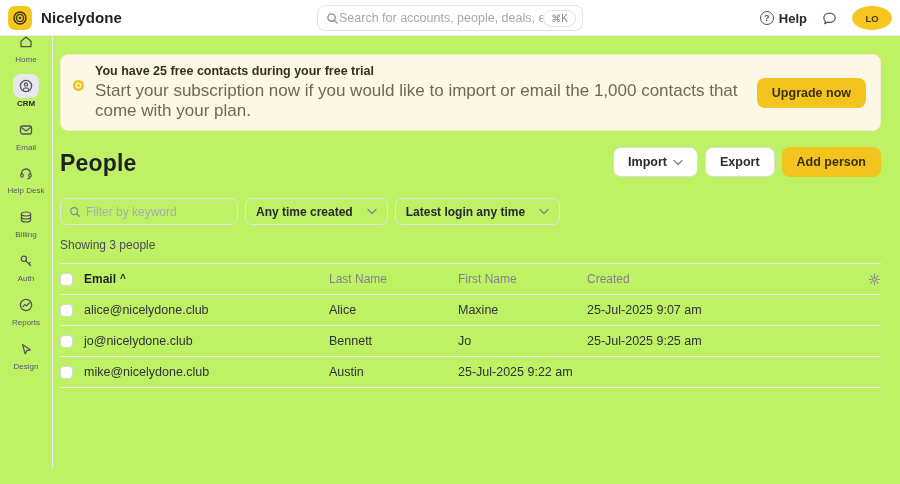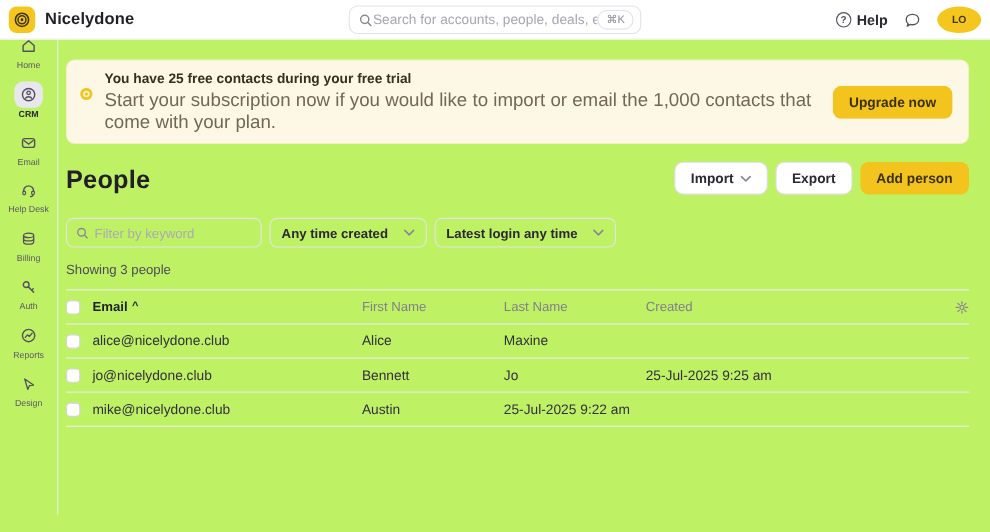--- a/index.html
+++ b/index.html
@@ -264,36 +264,37 @@
 
     <div class="summary">Showing 3 people</div>
 
     <div class="table">
       <div class="trow header">
         <span class="checkbox"></span>
         <span class="th email">
           <span>Email</span>
           <span class="sort">^</span>
         </span>
+        <span class="th">Last Name</span>
         <span class="th">First Name</span>
-        <span class="th">Last Name</span>
         <span class="th">Created</span>
         <span class="gear">
           <svg width="13" height="13" viewBox="0 0 14 14" fill="none">
             <circle cx="7" cy="7" r="2" stroke="#8b8695" stroke-width="1.2"></circle>
             <path d="M7 1.4v2M7 10.6v2M1.4 7h2M10.6 7h2M3 3l1.4 1.4M9.6 9.6 L11 11M11 3 L9.6 4.4M4.4 9.6 L3 11" stroke="#8b8695" stroke-width="1.2" stroke-linecap="round"></path>
           </svg>
         </span>
       </div>
 
       <div class="trow">
         <span class="checkbox"></span>
         <span class="td">alice@nicelydone.club</span>
         <span class="td">Alice</span>
         <span class="td">Maxine</span>
+        <span class="td">25-Jul-2025 9:07 am</span>
         <span></span>
       </div>
 
       <div class="trow">
         <span class="checkbox"></span>
         <span class="td">jo@nicelydone.club</span>
         <span class="td">Bennett</span>
         <span class="td">Jo</span>
         <span class="td">25-Jul-2025 9:25 am</span>
         <span></span>

